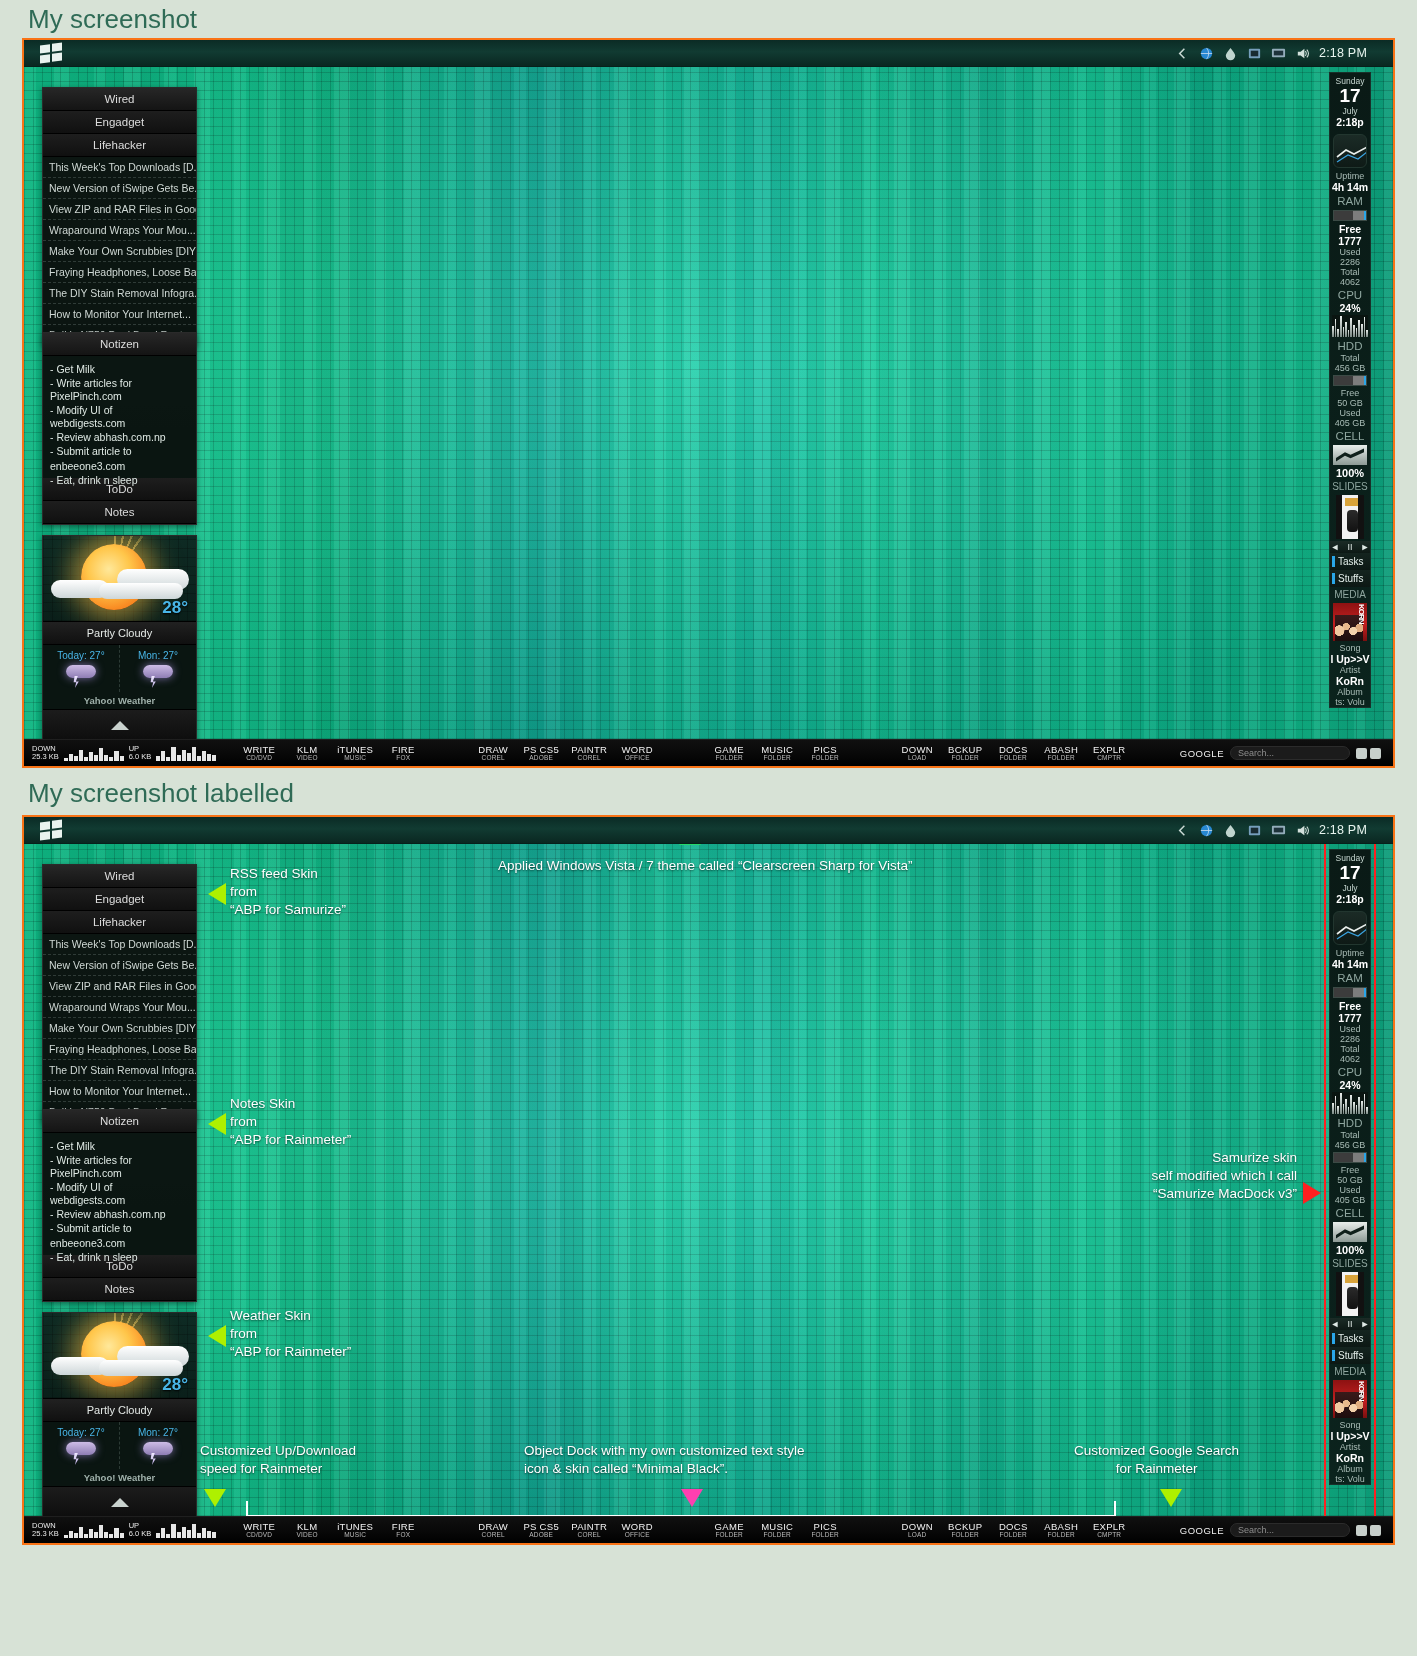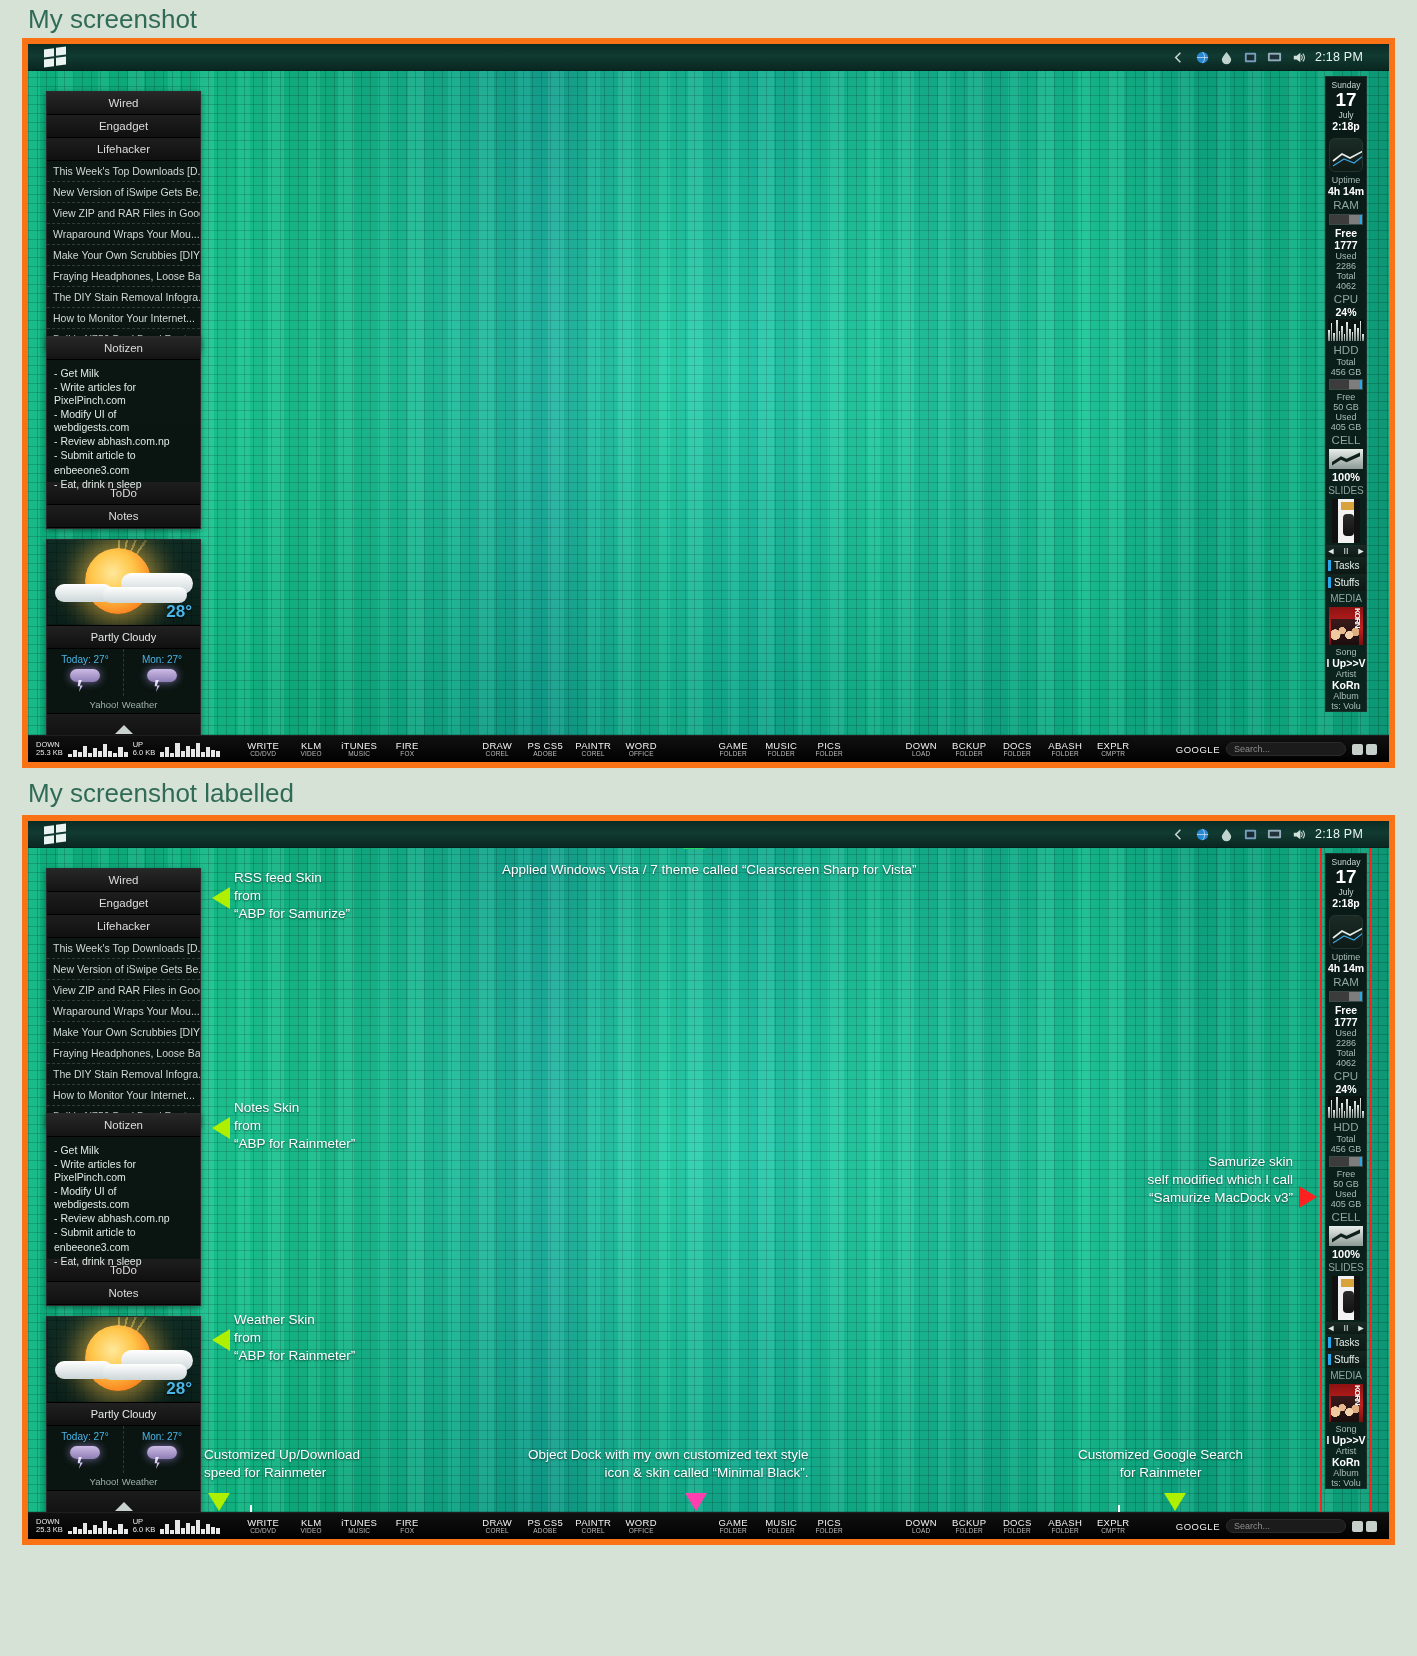--- a/index.html
+++ b/index.html
@@ -9,21 +9,21 @@
     font-family:"Liberation Sans", sans-serif;
     position:relative;
     overflow:hidden;
   }
   .section-title {
     color:#2f6b56; font-size:26px; font-weight:400;
     padding-left:28px;
   }
   .shot {
     position:relative;
-    border:6px solid #f97316;
+    border:2px solid #f97316;
     background:#0369a1;
     overflow:hidden;
     padding-left:40px;
   }
   
   .wall {
     position:absolute; left:0; top:0; right:0; bottom:0;
     background:
       repeating-linear-gradient(0deg, rgba(0,0,0,.16) 0 1px, transparent 1px 9px),
       repeating-linear-gradient(90deg, rgba(0,0,0,.16) 0 1px, transparent 1px 9px),
@@ -142,20 +142,21 @@
   .wx-day .storm::after{
     content:"";position:absolute;left:9px;top:11px;width:16px;height:12px;
     background:
       linear-gradient(180deg,#efe9ff,#b9a9e2);
     clip-path:polygon(10% 0,30% 0,18% 45%,36% 45%,12% 100%,20% 52%,4% 52%);
     filter:drop-shadow(0 0 3px rgba(190,170,255,.8));
   }
   .wx-foot{
     text-align:center;color:#9fb0aa;font-size:9.5px;padding:3px;
     background:rgba(10,22,18,.9);
+    font-weight:bold;
   }
   .wx-arrow{
     background:linear-gradient(180deg,#1c1c1c,#0d0d0d);
     text-align:center;padding:6px 0 7px;border-top:1px solid #000;
   }
   .wx-arrow span{
     display:inline-block;width:0;height:0;
     border-left:9px solid transparent;border-right:9px solid transparent;
     border-bottom:9px solid #c9d2ce;
   }
@@ -882,19 +883,19 @@
   <div class="ann" style="right:96px;top:332px;white-space:pre;text-align:right;">Samurize skin
 self modified which I call
 “Samurize MacDock v3”</div>
 
   <div class="arrow-d" style="left:180px;top:672px;"></div>
   <div class="ann" style="left:176px;top:625px;white-space:pre;">Customized Up/Download
 speed for Rainmeter</div>
 
   <div class="brk" style="left:222px;top:684px;width:870px;height:16px;"></div>
   <div class="arrow-d pink" style="left:657px;top:672px;"></div>
-  <div class="ann" style="left:500px;top:625px;white-space:pre;text-align:right;">Object Dock with my own customized text style
+  <div class="ann" style="left:500px;top:625px;white-space:pre;text-align:left;">Object Dock with my own customized text style
 icon &amp; skin called “Minimal Black”.</div>
 
   <div class="arrow-d" style="left:1136px;top:672px;"></div>
   <div class="ann" style="left:1050px;top:625px;white-space:pre;text-align:center;">Customized Google Search
 for Rainmeter</div>
 </div>
 
 </body></html>

